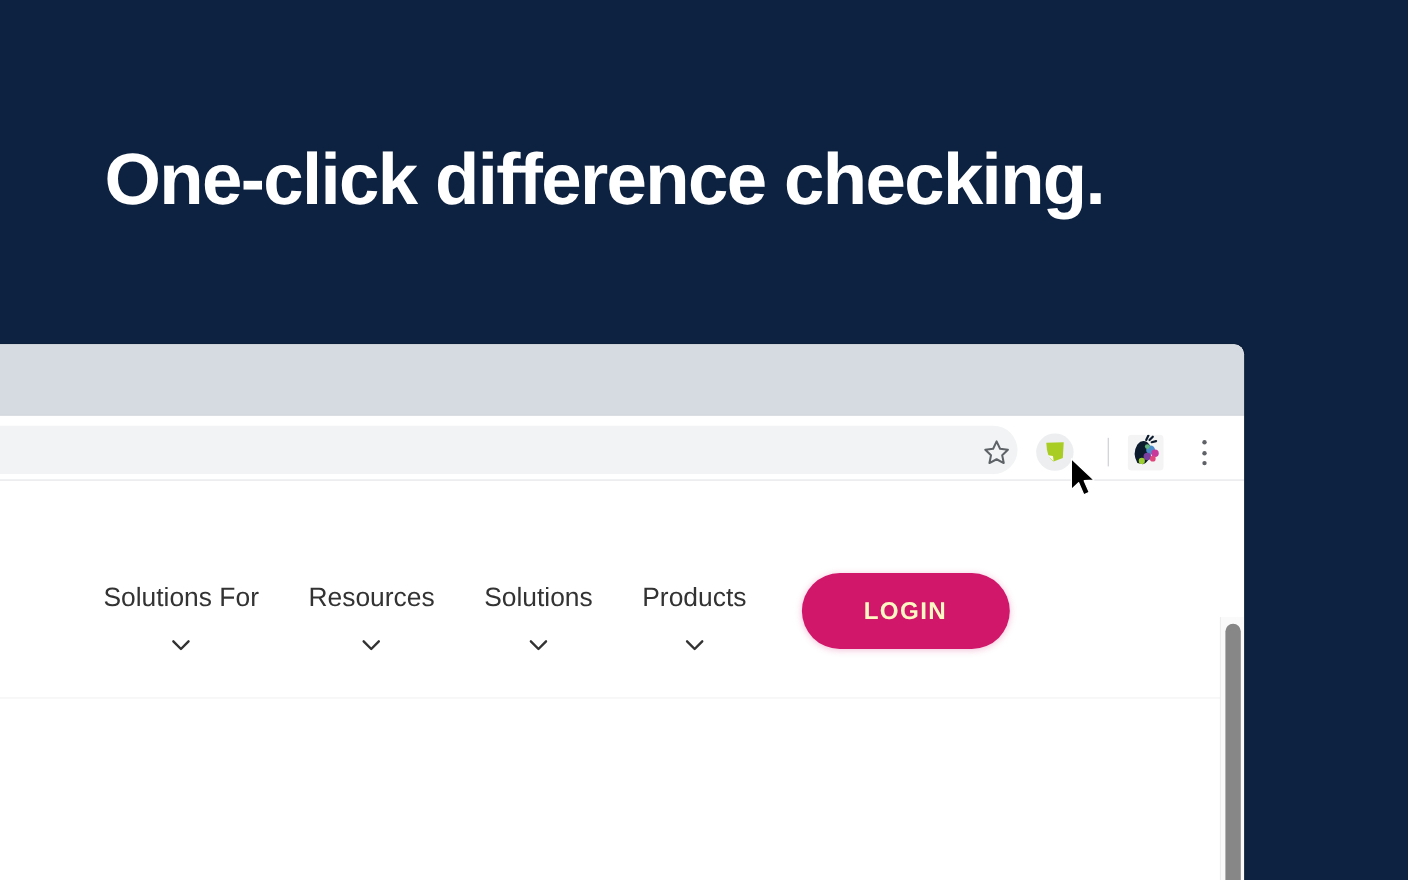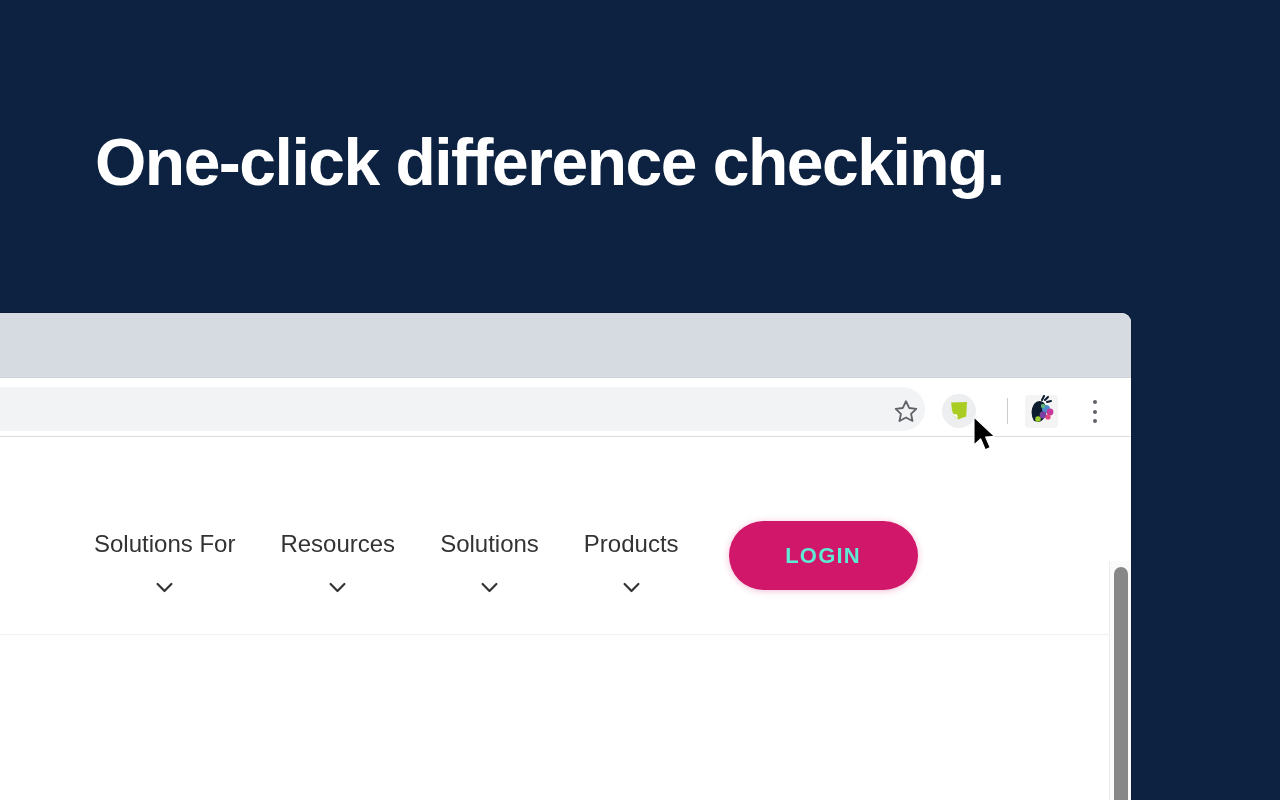--- a/index.html
+++ b/index.html
@@ -137,21 +137,21 @@
   }
   .chev {
     display:inline-block;
     width:17px; height:11px;
     flex:none;
   }
   .login-btn {
     display:flex; align-items:center; justify-content:center;
     width:189px; height:69px;
     background:#d0176a;
-    color:#5eead4;
+    color:#fef9c3;
     border-radius:40px;
     font-size:22px;
     font-weight:bold;
     letter-spacing:1.2px;
     border:none;
     cursor:pointer;
     margin-left:5px;
     box-shadow:0 1px 7px rgba(208,23,106,0.28);
   }
 

